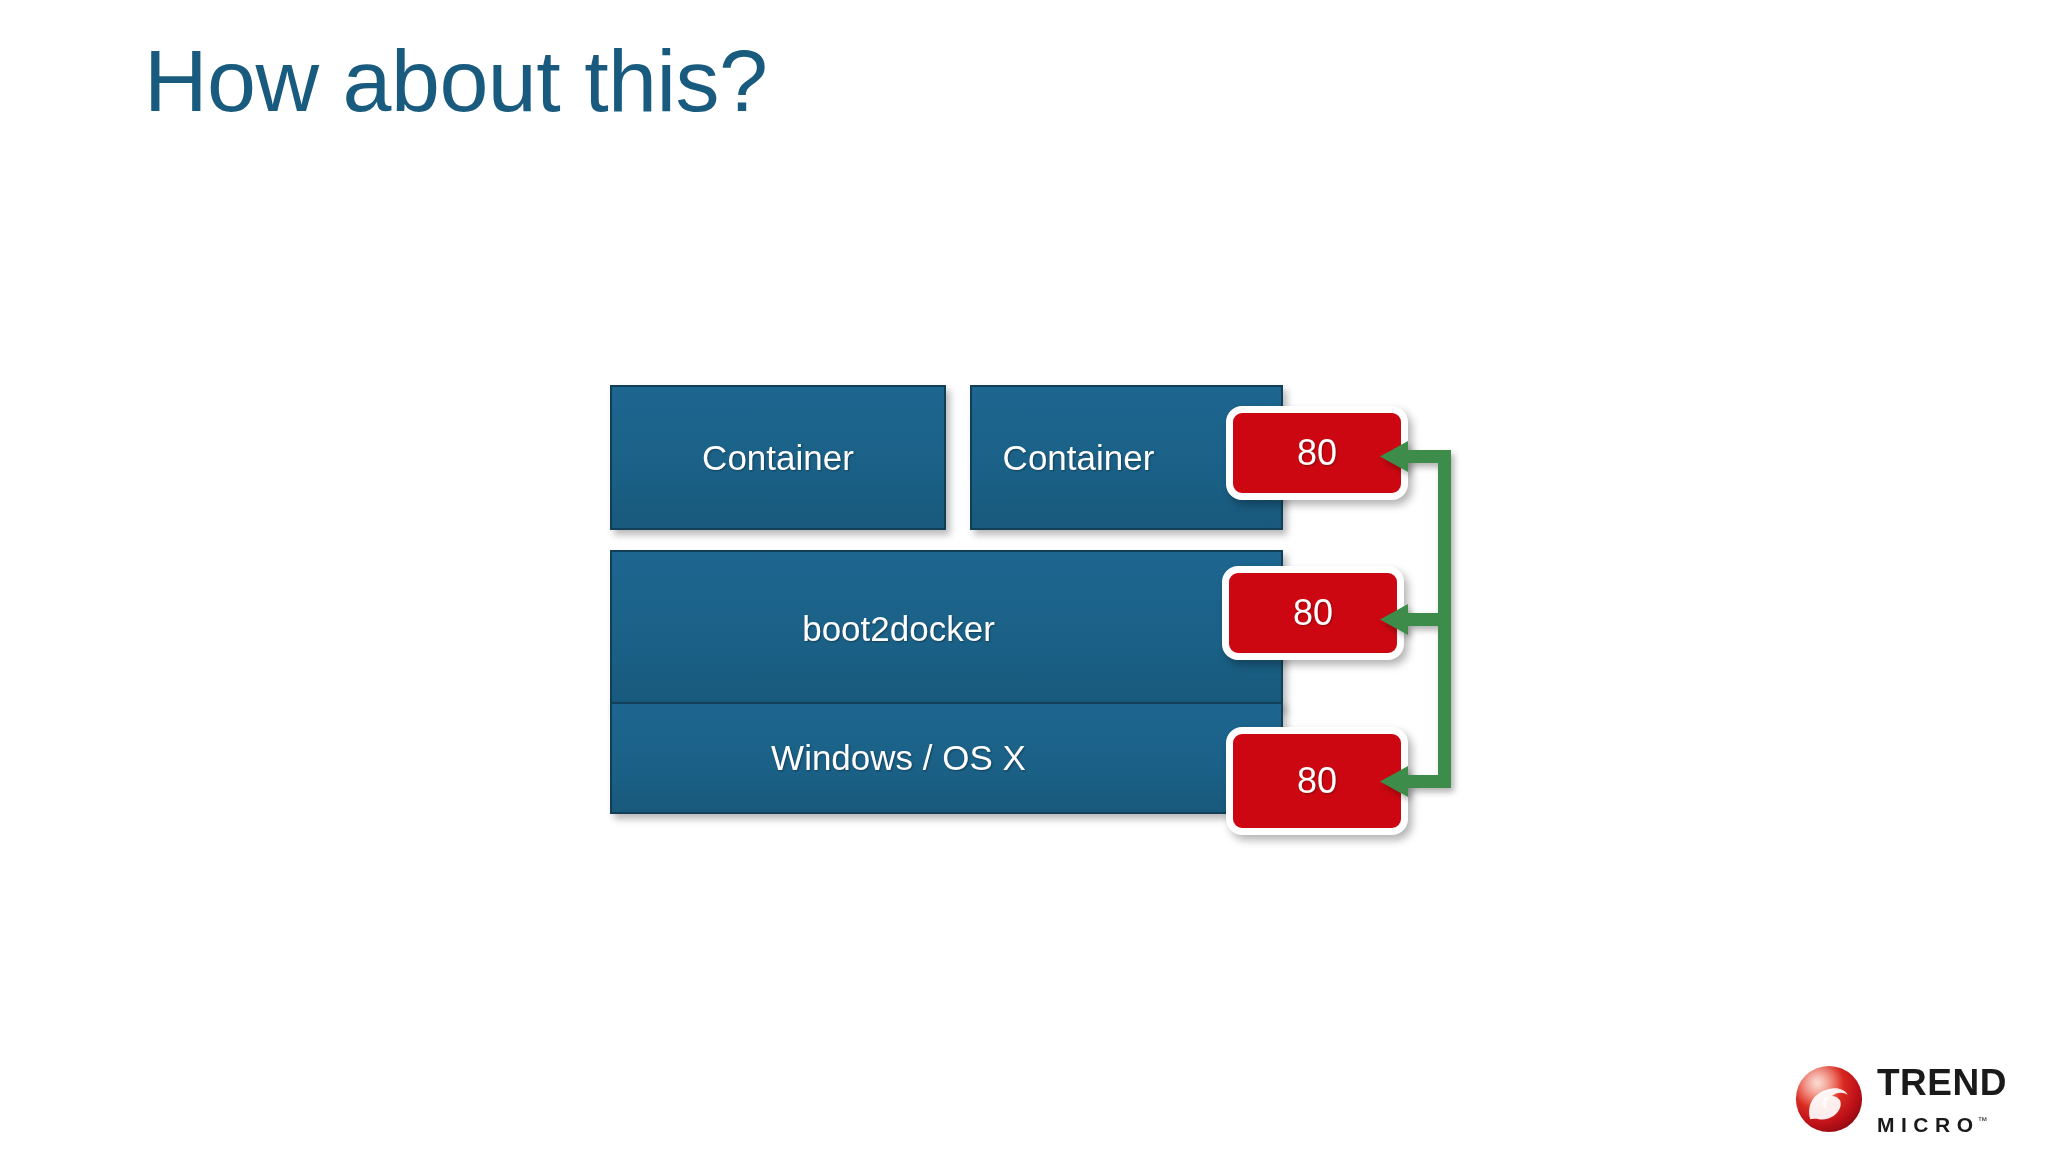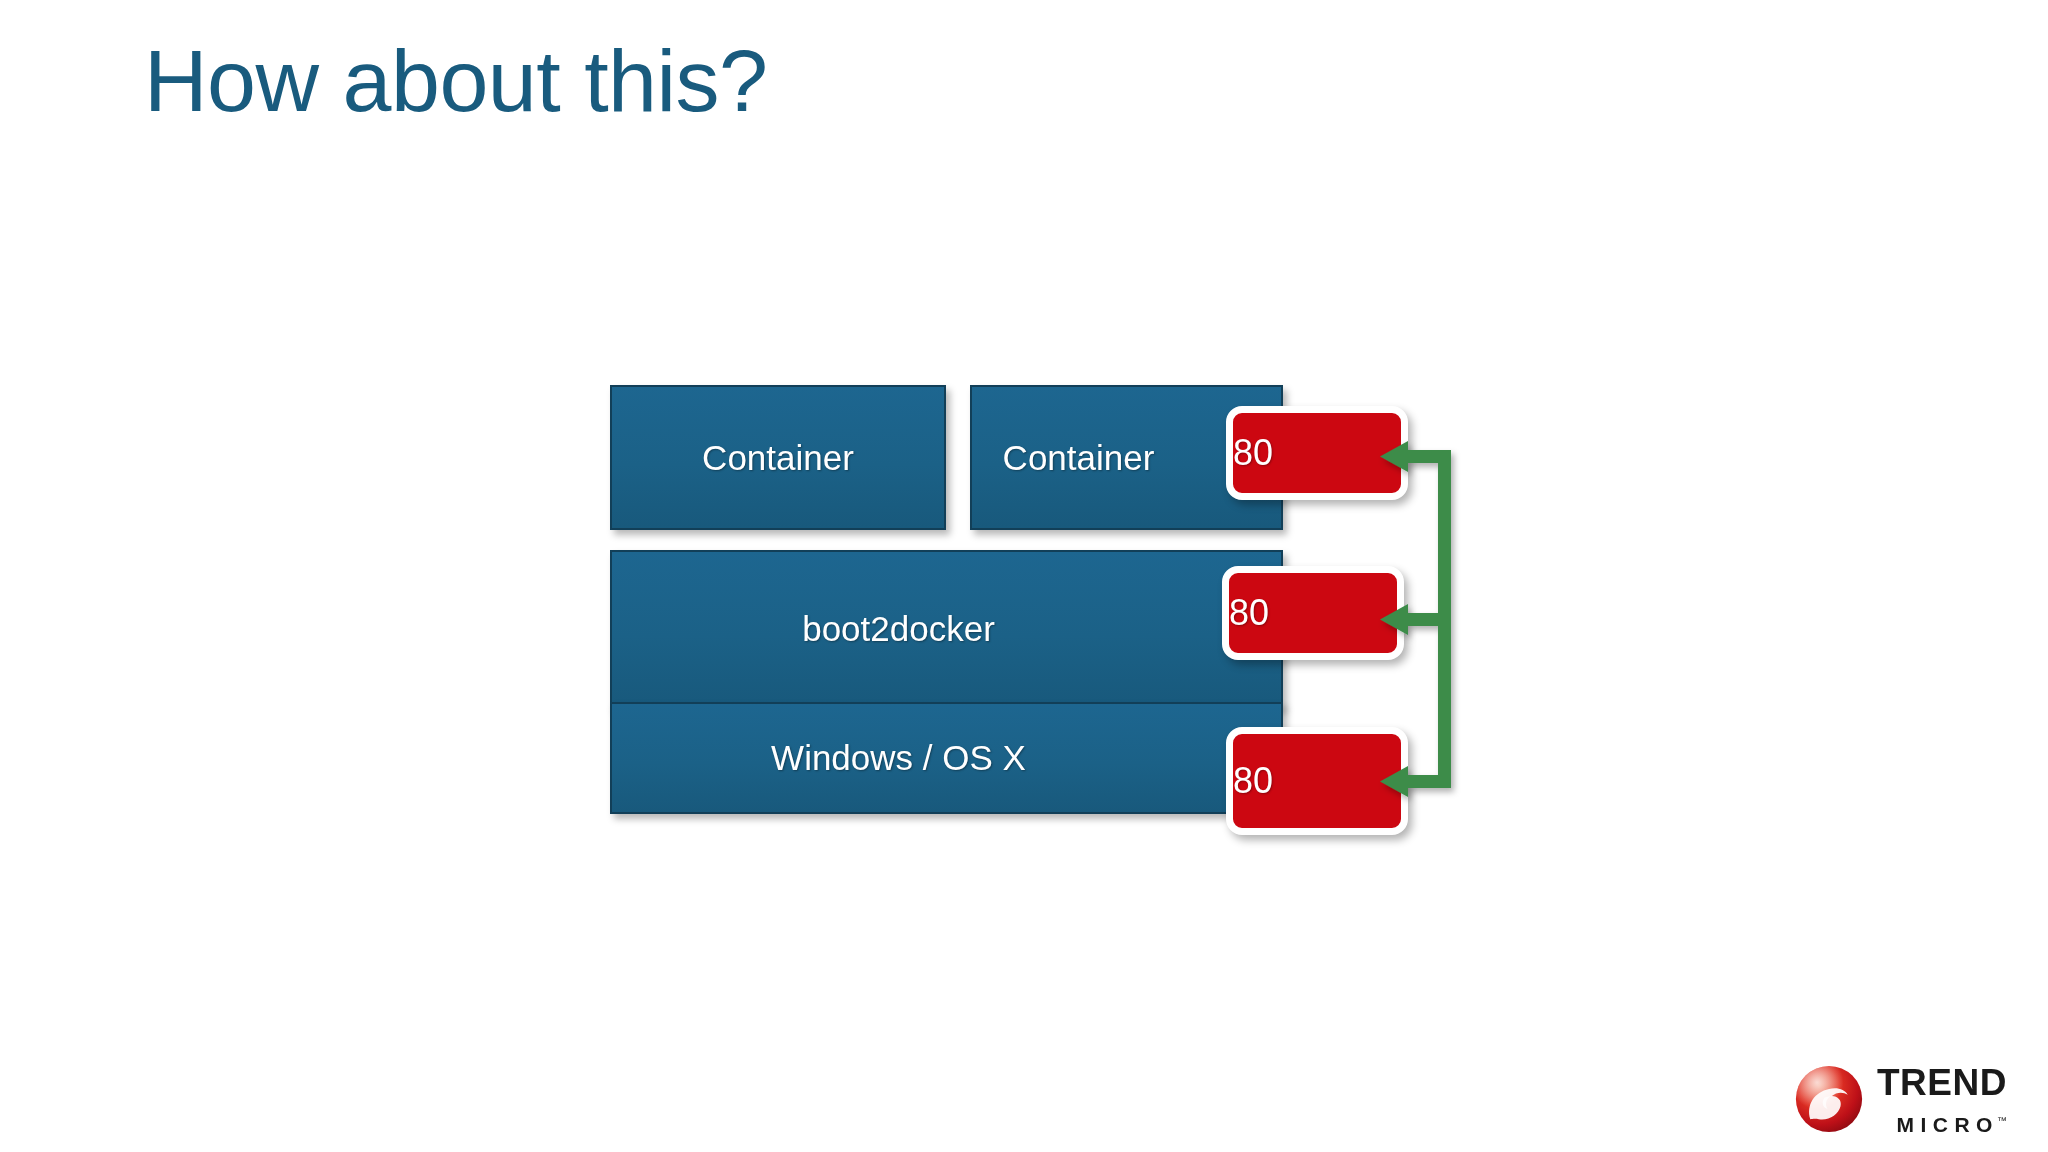--- a/index.html
+++ b/index.html
@@ -71,21 +71,21 @@
   
   .port-badge {
     position: absolute;
     background: #CC0711;
     border: 7px solid #ffffff;
     border-radius: 16px;
     box-sizing: border-box;
     box-shadow: 4px 5px 8px rgba(0,0,0,0.30);
     display: flex;
     align-items: center;
-    justify-content: flex-start;
+    justify-content: center;
   }
   .port-badge .badge-label {
     color: #ffffff;
     font-size: 36px;
     font-family: "Liberation Sans", sans-serif;
     text-shadow: 1px 1px 2px rgba(0,0,0,0.30);
   }
   #badge-container { left: 1226px; top: 406px; width: 182px; height: 94px; }
   #badge-boot2docker { left: 1222px; top: 566px; width: 182px; height: 94px; }
   #badge-host-os   { left: 1226px; top: 727px; width: 182px; height: 108px; }
@@ -114,21 +114,20 @@
     width: 72px;
     height: 72px;
     flex: 0 0 auto;
   }
   #brand-wordmark {
     margin-left: 12px;
     display: flex;
     flex-direction: column;
     justify-content: center;
     line-height: 1;
-    align-items: flex-end;
   }
   #brand-name {
     font-family: "Liberation Sans", sans-serif;
     font-weight: bold;
     font-size: 37px;
     letter-spacing: 0.5px;
     color: #1a1a1a;
   }
   #brand-sub-row {
     display: flex;

